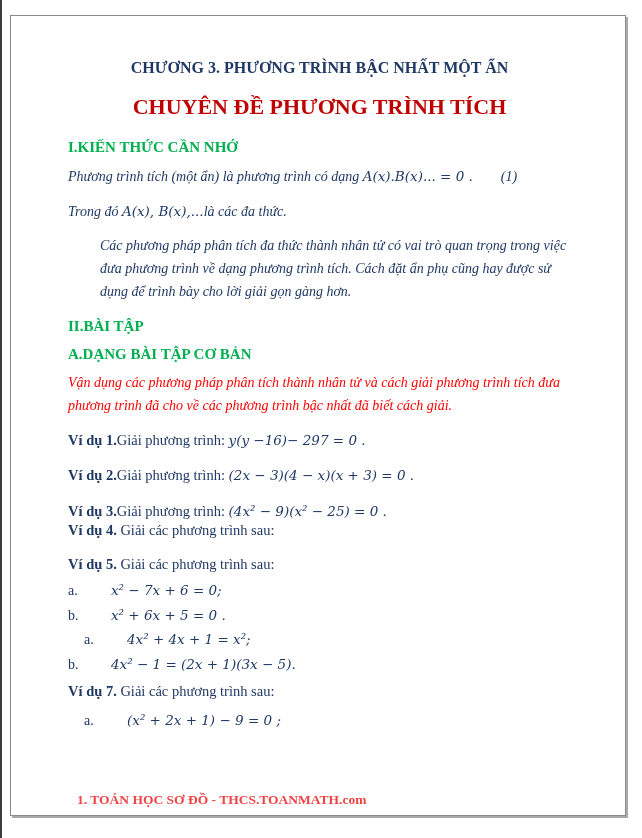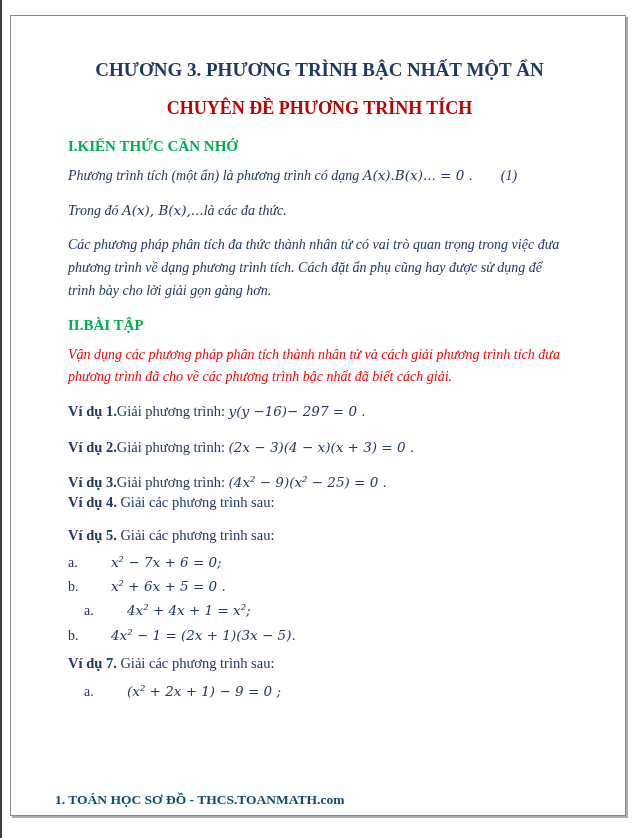--- a/index.html
+++ b/index.html
@@ -10,38 +10,38 @@
   
   .edge-line{position:absolute;left:0;top:0;width:2px;height:838px;background:#3d3d3d;}
   
   .frame{
     position:absolute;left:10px;top:15px;width:616px;height:801px;
     box-sizing:border-box;background:#ffffff;
     border:1px solid #8a8a8a;box-shadow:2px 2px 0 #ababab;
     padding:42px 54px 0 57px;
   }
   h1.chapter{
-    font-size:19px;font-weight:bold;color:#1F3864;text-align:center;
+    font-size:16px;font-weight:bold;color:#1F3864;text-align:center;
     margin:0 0 16px 0;line-height:1.25;
   }
   h2.topic{
-    font-size:18px;font-weight:bold;color:#C00000;text-align:center;
+    font-size:22px;font-weight:bold;color:#C00000;text-align:center;
     margin:0 0 18px 0;line-height:1.2;
   }
   h3.section{
     font-size:15px;font-weight:bold;color:#00B050;
     margin:0 0 8px 0;line-height:1.3;
   }
   p{margin:0;}
   .para{
     font-size:14px;font-style:italic;color:#1F3864;line-height:1.55;
   }
   .p1,.p2{margin-bottom:13px;}
   .p3{margin-bottom:10px;line-height:1.95;}
-  .p4{margin-bottom:14px;line-height:1.62;}
+  .p4{margin-bottom:14px;line-height:1.62;margin-left:32px;}
   .math{
     font-family:"DejaVu Serif", serif;font-style:italic;
     font-size:13.5px;color:#1F3864;
   }
   .ref{margin-left:28px;}
   .h-ii{margin-bottom:2px;}
   .h-a{margin-bottom:5px;}
   .intro{
     font-size:14px;font-style:italic;color:#FF0000;line-height:1.62;
     margin-bottom:13px;
@@ -55,22 +55,22 @@
   }
   .item .key{display:inline-block;width:43px;font-style:normal;}
   .mb16{margin-bottom:16px;}
   .mb20{}
   .mb14{margin-bottom:14px;}
   .mb10{margin-bottom:10px;}
   .mb8{margin-bottom:8px;}
   .mb7{margin-bottom:7px;margin-left:16px;}
   .mb6{margin-bottom:6px;}
   .footer{
-    position:absolute;left:44px;bottom:7px;
-    font-size:13.5px;font-weight:bold;color:#0c4a6e;line-height:1.2;
+    position:absolute;left:66px;bottom:7px;
+    font-size:13.5px;font-weight:bold;color:#ef4444;line-height:1.2;
   }
 </style>
 </head>
 <body>
 
 <div class="edge-line"></div>
 
 <div class="frame">
 
   <h1 class="chapter">CHƯƠNG 3. PHƯƠNG TRÌNH BẬC NHẤT MỘT ẨN</h1>
@@ -81,20 +81,21 @@
   <p class="para p1"><span>Phương trình tích (một ẩn) là phương trình có dạng</span>
     <span class="math">A(x).B(x)... = 0 .</span><span class="ref">(1)</span></p>
 
   <p class="para p2"><span>Trong đó</span>
     <span class="math">A(x), B(x),...</span><span>là các đa thức.</span></p>
 
 
   <p class="para p4">Các phương pháp phân tích đa thức thành nhân tử có vai trò quan trọng trong việc đưa phương trình về dạng phương trình tích. Cách đặt ẩn phụ cũng hay được sử dụng để trình bày cho lời giải gọn gàng hơn.</p>
 
   <h3 class="section h-ii">II.BÀI TẬP</h3>
+  <h3 class="section h-a">A.DẠNG BÀI TẬP CƠ BẢN</h3>
 
   <p class="intro">Vận dụng các phương pháp phân tích thành nhân tử và cách giải phương trình tích đưa phương trình đã cho về các phương trình bậc nhất đã biết cách giải.</p>
 
   <p class="example mb16"><b>Ví dụ 1.</b><span>Giải phương trình: </span><span class="math">y(y −16)− 297 = 0 .</span></p>
 
   <p class="example mb16"><b>Ví dụ 2.</b><span>Giải phương trình: </span><span class="math">(2x − 3)(4 − x)(x + 3) = 0 .</span></p>
 
   <p class="example mb20"><b>Ví dụ 3.</b><span>Giải phương trình: </span><span class="math">(4x² − 9)(x² − 25) = 0 .</span></p>
 
   <p class="example mb14"><b>Ví dụ 4.</b><span> Giải các phương trình sau:</span></p>

